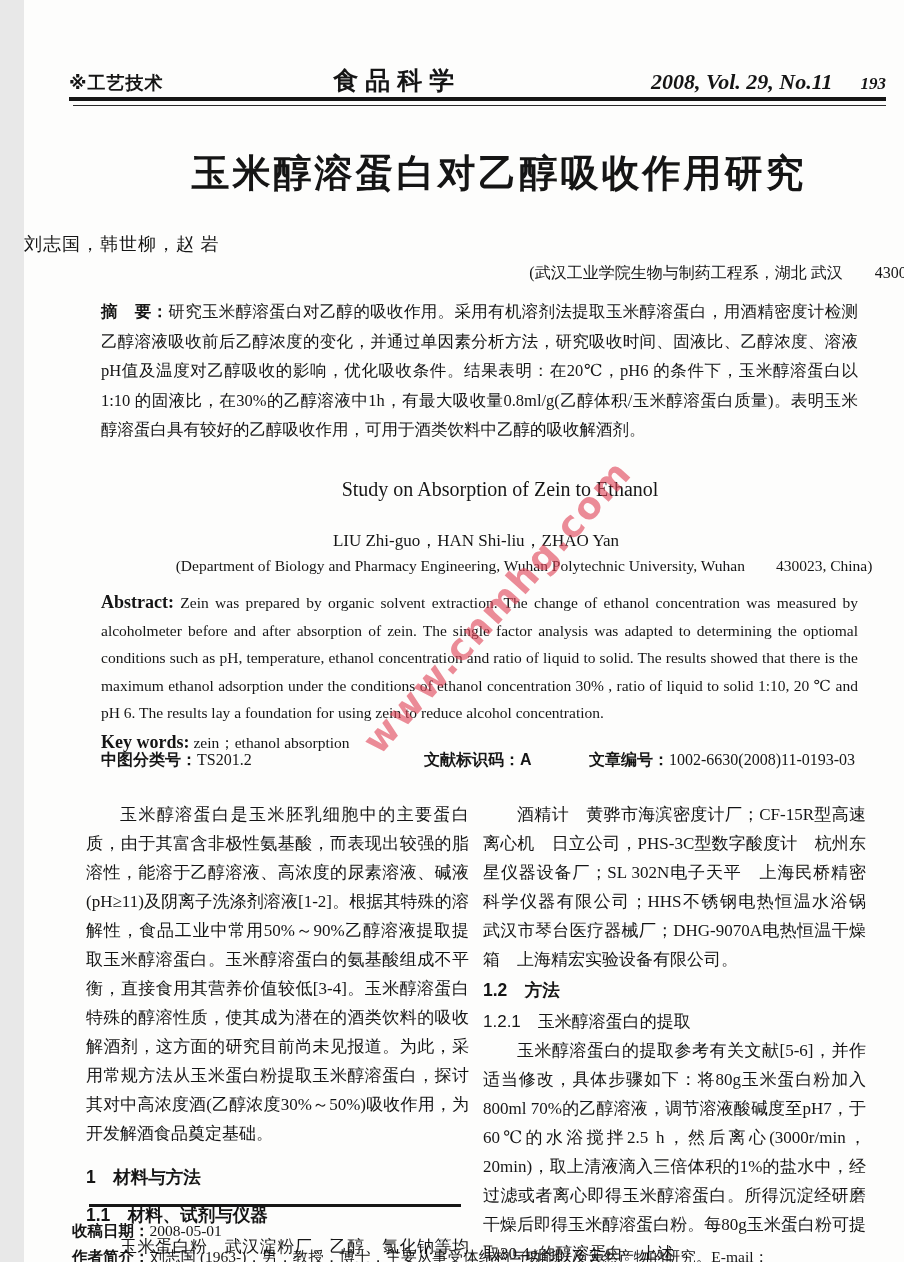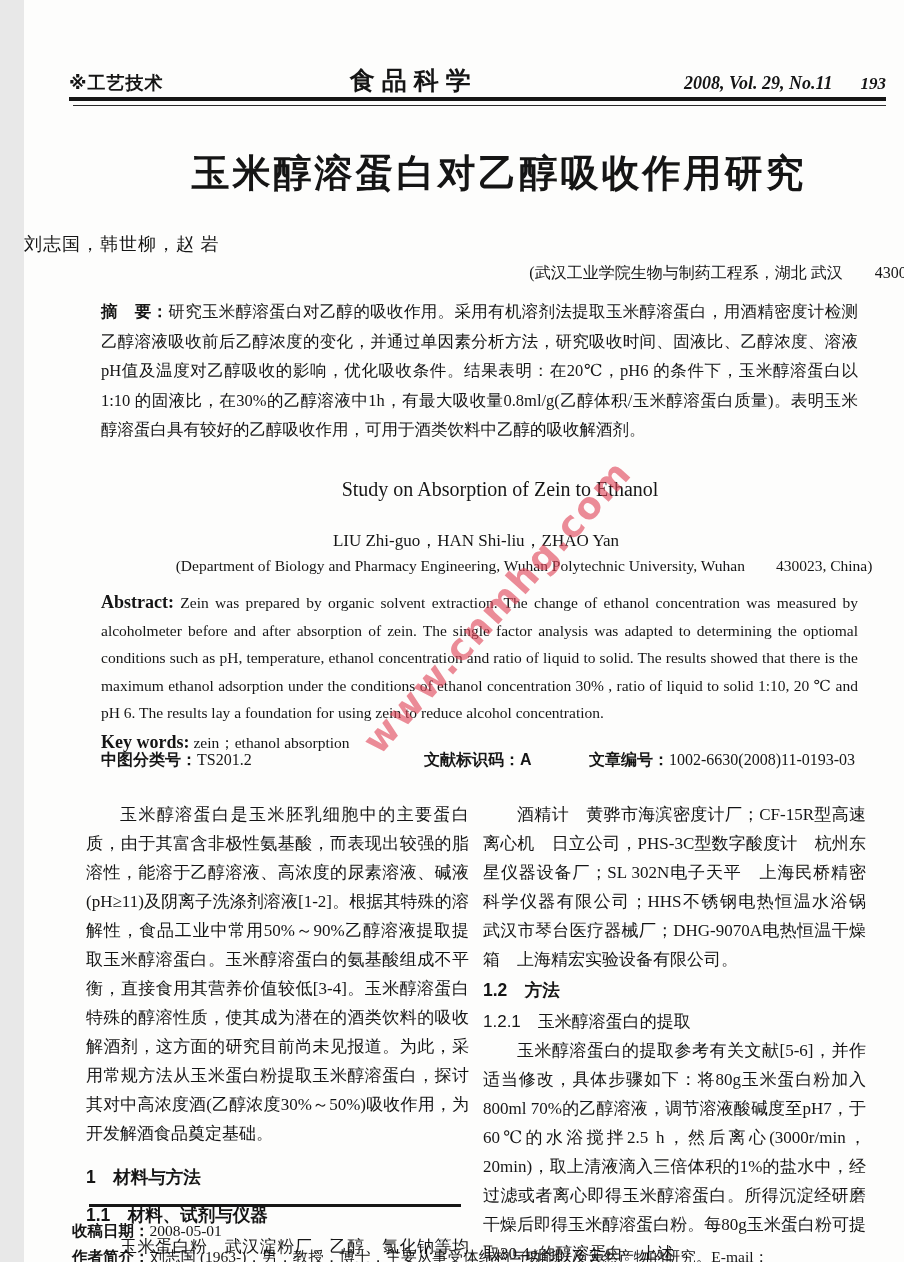--- a/index.html
+++ b/index.html
@@ -19,21 +19,21 @@
   }
   .header-section{
     font-family:"Liberation Sans","DejaVu Sans",sans-serif;
     font-weight:bold;font-size:18px;letter-spacing:1px;
   }
   .header-journal{
     font-family:"Liberation Sans","DejaVu Sans",sans-serif;
     font-weight:bold;font-size:25px;letter-spacing:7px;
     transform:translateX(-10px);
   }
-  .header-issue{font-style:italic;font-size:18px;font-weight:bold;}
+  .header-issue{font-style:italic;font-size:22px;font-weight:bold;}
   .header-page{font-style:italic;font-size:17px;font-weight:bold;margin-left:24px;}
   .rule-thick{position:absolute;top:97px;left:45px;right:42px;height:4px;background:#161616;}
   .rule-thin{position:absolute;top:105px;left:49px;right:42px;height:1px;background:#2a2a2a;}
   
   .paper-title{
     position:absolute;top:148px;left:0;width:100%;
     text-align:center;font-size:38px;font-weight:bold;letter-spacing:3px;padding-left:23px;
   }
   .authors{
     position:absolute;top:232px;left:0;width:100%;

